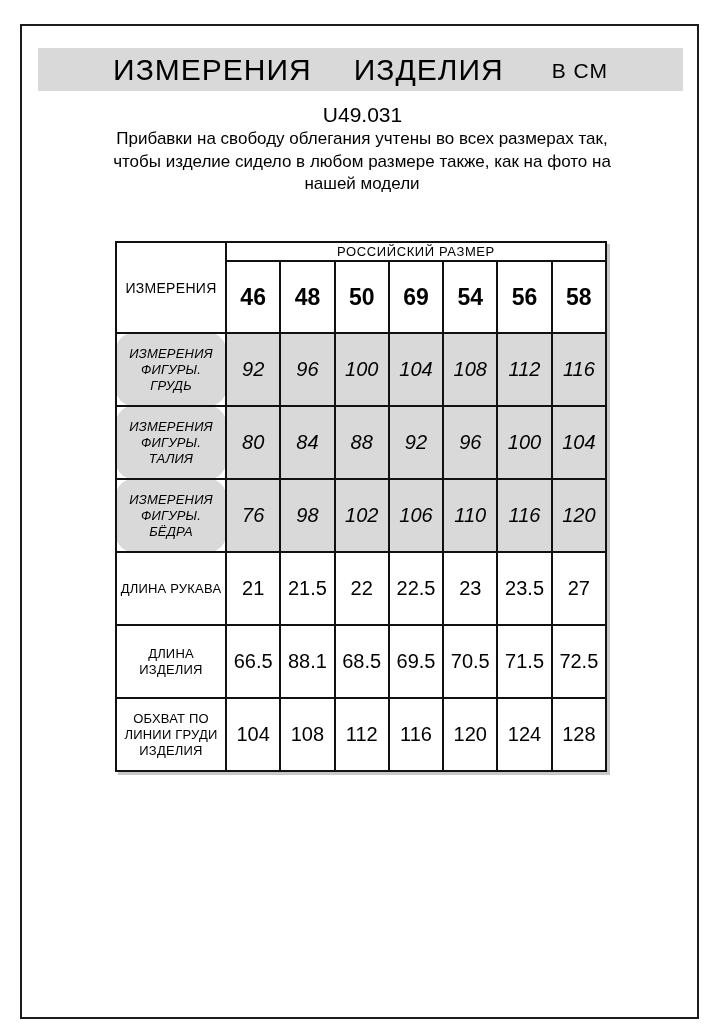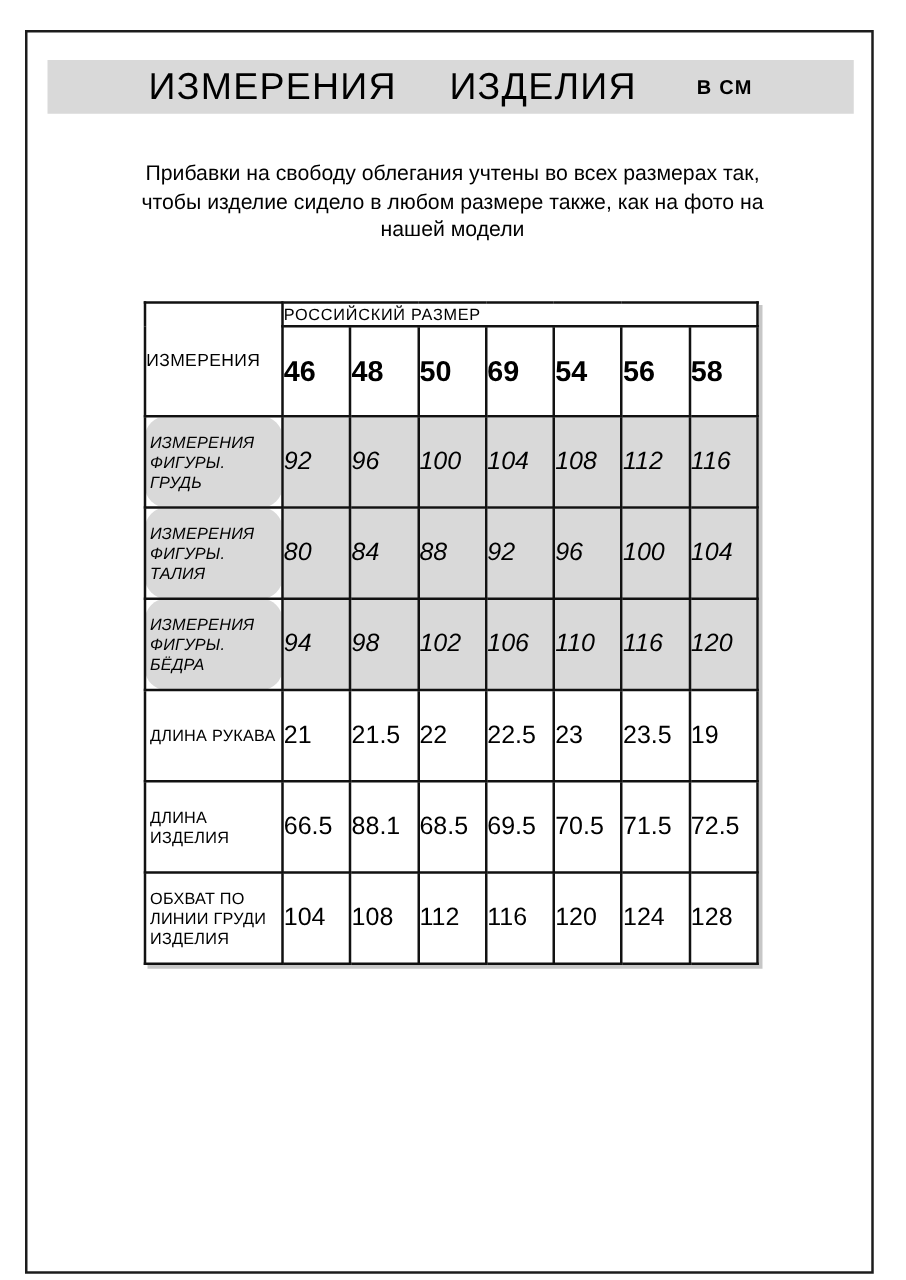--- a/index.html
+++ b/index.html
@@ -41,22 +41,22 @@
     font-weight: 400;
     letter-spacing: 1px;
   }
   .title-word2 {
     font-size: 30px;
     font-weight: 400;
     letter-spacing: 1px;
     margin-left: 42px;
   }
   .title-word3 {
-    font-size: 16px;
-    font-weight: 700;
+    font-size: 21px;
+    font-weight: 400;
     letter-spacing: 1px;
     margin-left: 48px;
     padding-top: 3px;
   }
   .product-code {
     position: absolute;
     left: 0;
     top: 103px;
     width: 725px;
     text-align: center;
@@ -75,20 +75,21 @@
     position: absolute;
     left: 115px;
     top: 241px;
     width: 492px;
     border-collapse: collapse;
     table-layout: fixed;
     box-shadow: 3px 3px 0 rgba(130,130,130,0.45);
   }
   table.size-table td {
     border: 2px solid #111;
+    text-align: center;
     vertical-align: middle;
     overflow: hidden;
   }
   td.corner-cell {
     width: 110px;
     font-size: 14px;
     letter-spacing: 0.3px;
   }
   tr.group-row { height: 18px; }
   td.group-cell {
@@ -119,20 +120,21 @@
 <div class="viewport">
 
   <div class="page-border"></div>
 
   <div class="title-band">
     <span class="title-word1">ИЗМЕРЕНИЯ</span>
     <span class="title-word2">ИЗДЕЛИЯ</span>
     <span class="title-word3">В СМ</span>
   </div>
 
+  <div class="product-code">U49.031</div>
 
   <div class="description">Прибавки на свободу облегания учтены во всех размерах так, чтобы изделие сидело в любом размере также, как на фото на нашей модели</div>
 
   <table class="size-table">
     <tbody>
         <tr class="group-row">
       <td class="corner-cell" rowspan="2">ИЗМЕРЕНИЯ</td>
       <td class="group-cell" colspan="7">РОССИЙСКИЙ РАЗМЕР</td>
     </tr>
     <tr class="sizes-row">
@@ -162,38 +164,38 @@
       <td class="value-cell">84</td>
       <td class="value-cell">88</td>
       <td class="value-cell">92</td>
       <td class="value-cell">96</td>
       <td class="value-cell">100</td>
       <td class="value-cell">104</td>
     </tr>
 
     <tr class="data-row shaded">
       <td class="row-label">ИЗМЕРЕНИЯ ФИГУРЫ. БЁДРА</td>
-      <td class="value-cell">94</td>
+      <td class="value-cell">76</td>
       <td class="value-cell">98</td>
       <td class="value-cell">102</td>
       <td class="value-cell">106</td>
       <td class="value-cell">110</td>
       <td class="value-cell">116</td>
       <td class="value-cell">120</td>
     </tr>
 
     <tr class="data-row">
       <td class="row-label">ДЛИНА РУКАВА</td>
       <td class="value-cell">21</td>
       <td class="value-cell">21.5</td>
       <td class="value-cell">22</td>
       <td class="value-cell">22.5</td>
       <td class="value-cell">23</td>
       <td class="value-cell">23.5</td>
-      <td class="value-cell">19</td>
+      <td class="value-cell">27</td>
     </tr>
 
     <tr class="data-row">
       <td class="row-label">ДЛИНА ИЗДЕЛИЯ</td>
       <td class="value-cell">66.5</td>
       <td class="value-cell">88.1</td>
       <td class="value-cell">68.5</td>
       <td class="value-cell">69.5</td>
       <td class="value-cell">70.5</td>
       <td class="value-cell">71.5</td>

